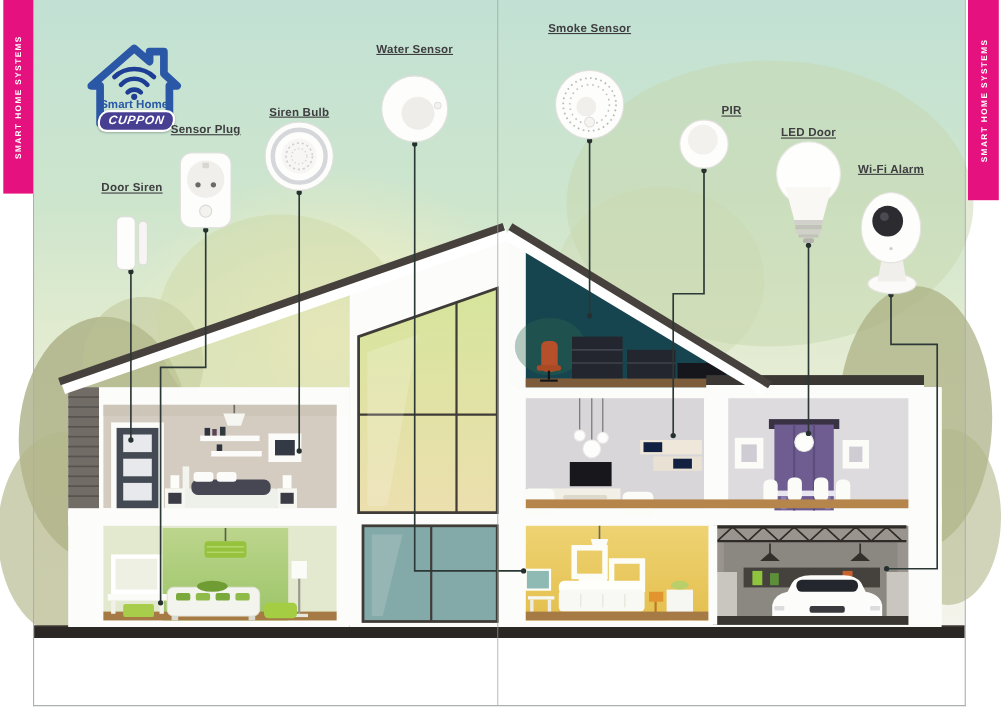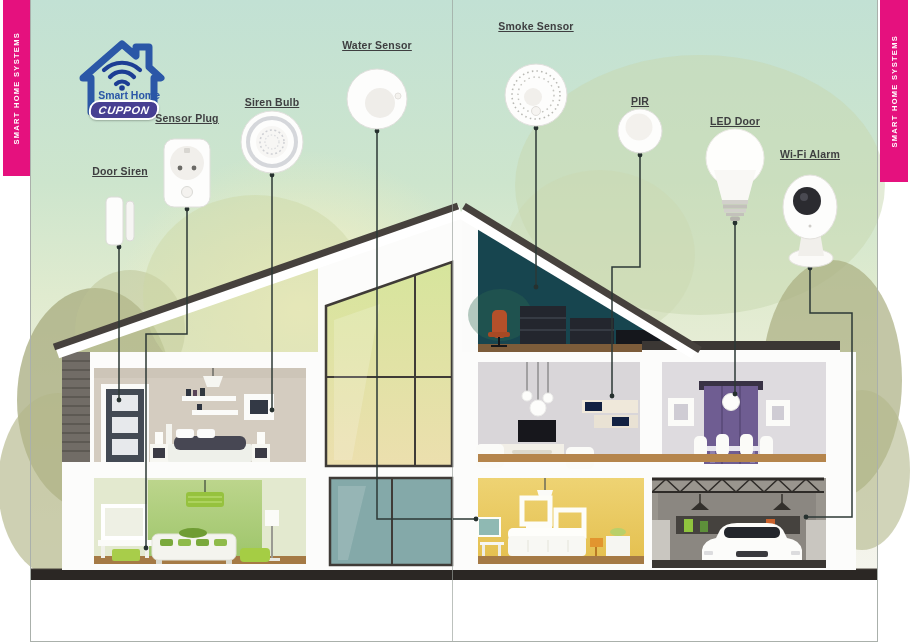--- a/index.html
+++ b/index.html
@@ -6,21 +6,21 @@
   #stage{position:relative;width:910px;height:644px;background:#ffffff;overflow:hidden;
          font-family:"Liberation Sans",sans-serif;}
   #art{position:absolute;left:0;top:0;width:910px;height:644px;}
   .vbar{position:absolute;top:0;display:flex;align-items:center;justify-content:center;}
   .vbar span{writing-mode:vertical-rl;transform:rotate(180deg);
              font:bold 7.5px "Liberation Sans",sans-serif;letter-spacing:1.3px;color:#ffffff;}
   #bar-left{left:3px;width:27px;height:176px;}
   #bar-right{left:880px;width:28px;height:182px;}
   .dlabel{position:absolute;text-align:center;font:bold 10.5px/1.15 "Liberation Sans",sans-serif;
           color:#3e3e40;letter-spacing:.2px;text-decoration:underline;}
-  #logo-title{position:absolute;left:84px;top:89px;width:76px;text-align:right;
+  #logo-title{position:absolute;left:84px;top:89px;width:76px;text-align:center;
               font:bold 10.5px "Liberation Sans",sans-serif;color:#2b57a7;}
   #logo-badge{position:absolute;left:89px;top:100px;width:66px;height:16px;border-radius:9px;
               background:#473f92;border:2px solid #ffffff;box-shadow:0 1px 2px rgba(0,0,0,.25);
               transform:skewX(-8deg);color:#ffffff;text-align:center;
               font:italic bold 11px/16px "Liberation Sans",sans-serif;letter-spacing:.6px;}
 </style>
 </head>
 <body>
 
 <div id="stage">
@@ -445,17 +445,17 @@
   </div>
 
   <div id="logo-title">Smart Home</div>
   <div id="logo-badge">CUPPON</div>
 
   <div class="dlabel" style="left:82px;top:165px;width:76px;">Door Siren</div>
   <div class="dlabel" style="left:149px;top:112px;width:76px;">Sensor Plug</div>
   <div class="dlabel" style="left:227px;top:96px;width:90px;">Siren Bulb</div>
   <div class="dlabel" style="left:339px;top:39px;width:76px;">Water Sensor</div>
   <div class="dlabel" style="left:498px;top:20px;width:76px;">Smoke Sensor</div>
-  <div class="dlabel" style="left:602px;top:95px;width:76px;">PIR</div>
+  <div class="dlabel" style="left:627px;top:95px;width:76px;">PIR</div>
   <div class="dlabel" style="left:695px;top:115px;width:80px;">LED Door</div>
   <div class="dlabel" style="left:772px;top:148px;width:76px;">Wi-Fi Alarm</div>
 
 </div>
 
 </body></html>

